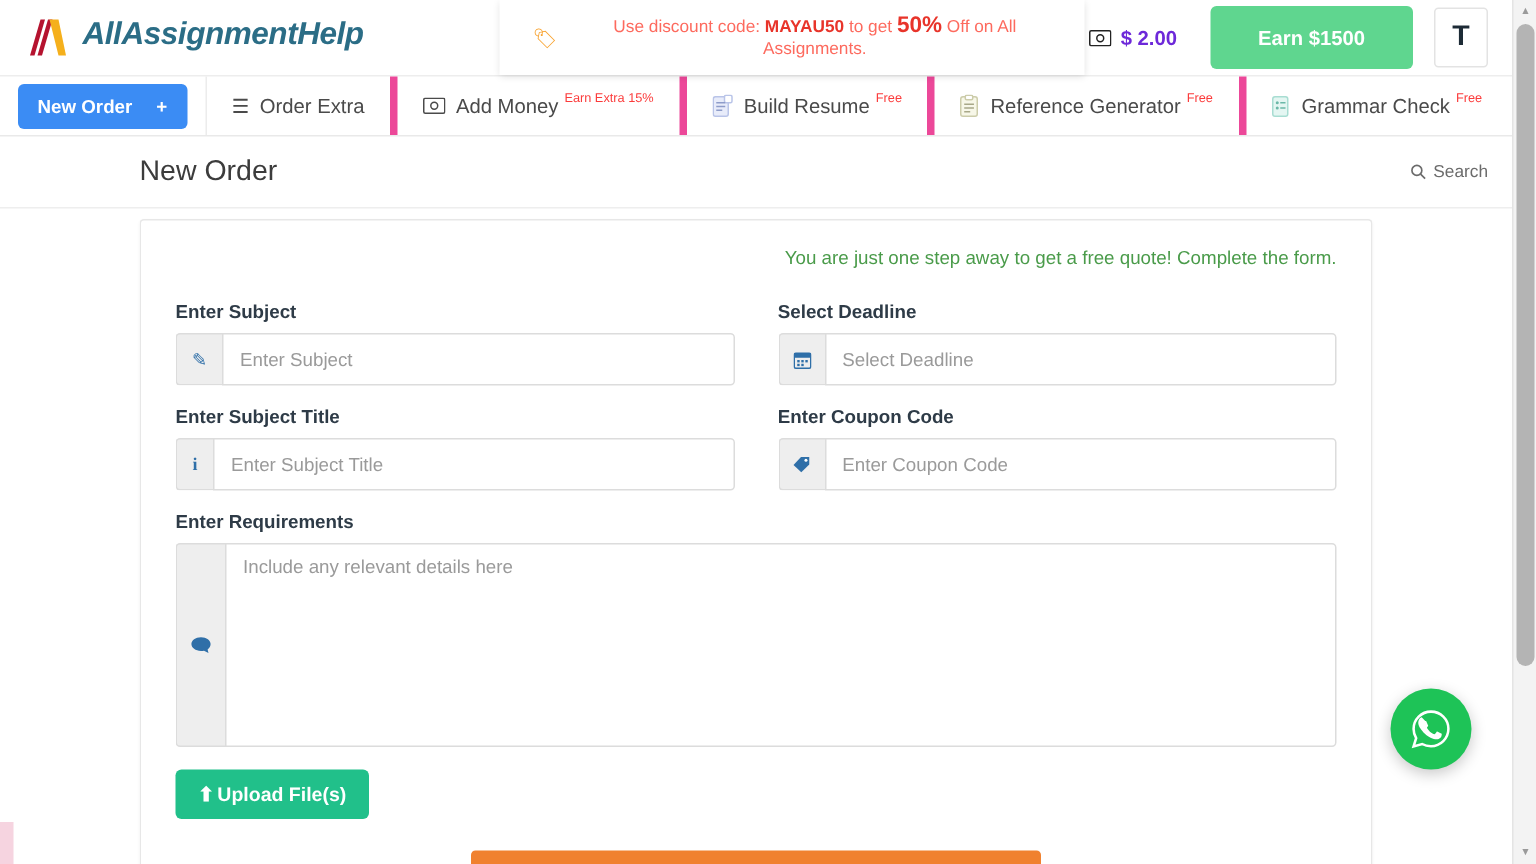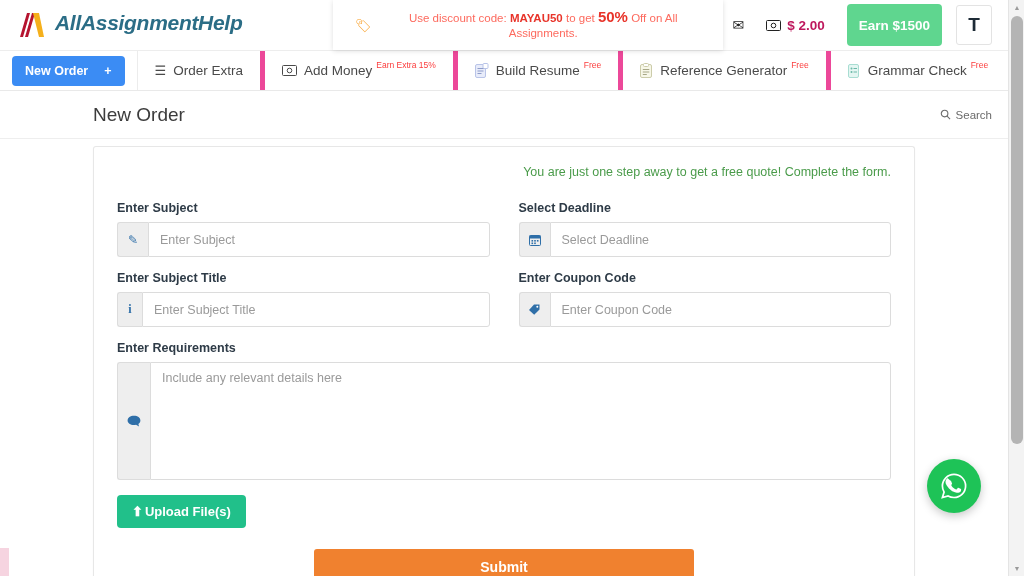--- a/index.html
+++ b/index.html
@@ -44,27 +44,27 @@
   .promo-text b { color: #e8342a; font-weight: bold; }
   .promo-text .pct { color: #e8342a; font-weight: bold; font-size: 15px; }
 
   .header-right {
     margin-left: auto; display: flex; align-items: center; gap: 0;
     padding-right: 20px;
   }
   .hr-mail { color: #222; font-size: 14px; margin-right: 22px; }
   .hr-balance {
     display: flex; align-items: center; gap: 6px;
-    font-size: 13.5px; font-weight: bold; color: #be185d; margin-right: 22px;
+    font-size: 13.5px; font-weight: bold; color: #6d28d9; margin-right: 22px;
     white-space: nowrap;
     justify-content: flex-end;
   }
   .btn-earn {
     background: #5fd68f; color: #ffffff; border: none; border-radius: 4px;
-    font-size: 13.5px; font-weight: bold; padding: 0 12px; height: 42px;
+    font-size: 13.5px; font-weight: bold; padding: 0 32px; height: 42px;
     display: flex; align-items: center; cursor: pointer; white-space: nowrap;
   }
   .avatar-box {
     width: 36px; height: 40px; margin-left: 14px;
     border: 1px solid #e3e3e3; border-radius: 3px; background: #fff;
     display: flex; align-items: center; justify-content: center;
     font-size: 19px; font-weight: bold; color: #1d2b36; cursor: pointer;
   }
 
   
@@ -130,21 +130,21 @@
     color: #2f6fa8; font-size: 12px;
   }
   .input-prefix.narrow { width: 25px; }
   .form-input {
     flex: 1; min-width: 0; border: 1px solid #dcdcdc; border-radius: 0 3px 3px 0;
     background: #fff; font-size: 12.5px; color: #333;
     font-family: "Liberation Sans", sans-serif; padding: 0 11px; outline: none;
   }
   .form-input::placeholder { color: #9a9a9a; }
 
-  .req-group { display: flex; height: 118px; margin-top: 1px; }
+  .req-group { display: flex; height: 136px; margin-top: 1px; }
   .req-prefix {
     width: 33px; flex: none; background: #eeeeee; border: 1px solid #dcdcdc;
     border-right: none; border-radius: 3px 0 0 3px;
     display: flex; align-items: center; justify-content: center;
     color: #2f6fa8; font-size: 13px;
   }
   .req-area {
     flex: 1; min-width: 0; border: 1px solid #dcdcdc; border-radius: 0 3px 3px 0;
     background: #fff; font-size: 12.5px; color: #333; resize: none;
     font-family: "Liberation Sans", sans-serif; padding: 8px 11px; outline: none;

